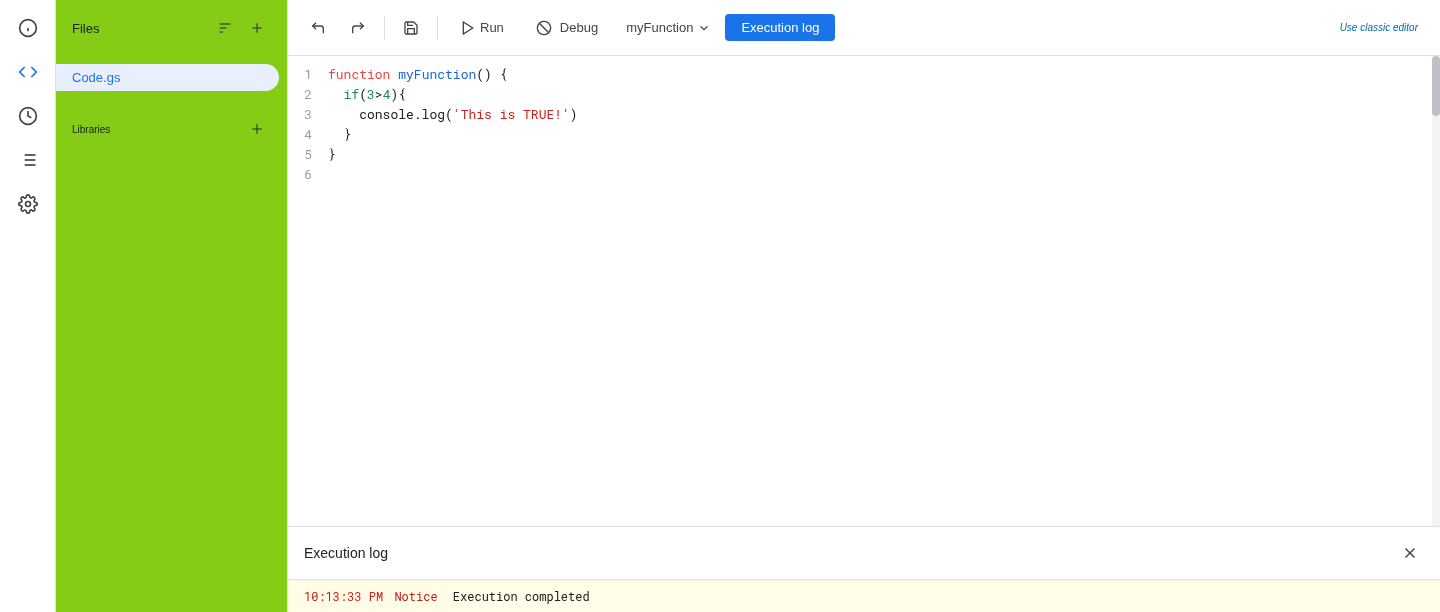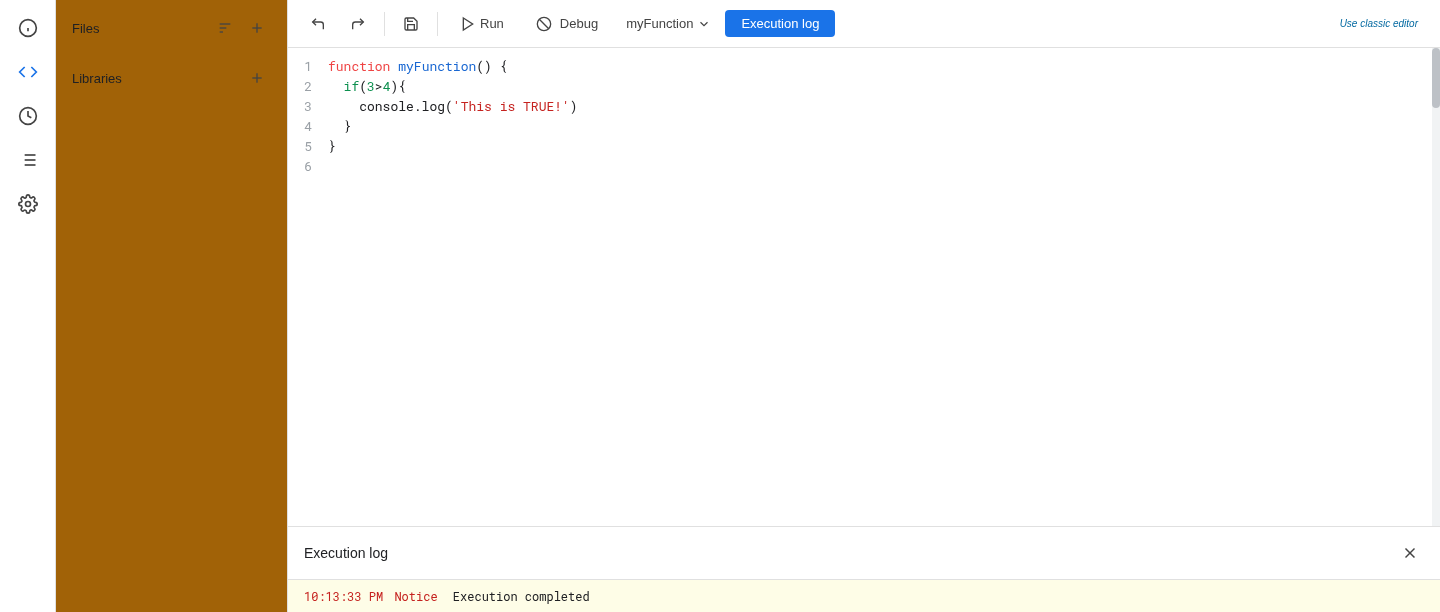--- a/index.html
+++ b/index.html
@@ -26,25 +26,26 @@
       border-radius: 50%;
       cursor: pointer;
       color: #444;
     }
     .icon-bar-item.active { color: #1a73e8; }
     .icon-bar-item svg { width: 20px; height: 20px; }
 
     
     .sidebar {
       width: 232px;
-      background: #a16207;
+      background: #84cc16;
       border-right: 1px solid #e0e0e0;
       display: flex;
       flex-direction: column;
       flex-shrink: 0;
+      gap: 12px;
     }
     .sidebar-header {
       display: flex;
       align-items: center;
       justify-content: space-between;
       padding: 14px 16px 10px 16px;
       font-size: 13px;
       font-weight: 500;
       color: #202124;
     }
@@ -73,42 +74,42 @@
       border-radius: 0 16px 16px 0;
       margin-right: 8px;
     }
     .file-item.active { background: #e8f0fe; color: #1a73e8; }
 
     .sidebar-section {
       display: flex;
       align-items: center;
       justify-content: space-between;
       padding: 12px 16px;
-      font-size: 13px;
+      font-size: 10px;
       color: #202124;
       cursor: pointer;
     }
     .sidebar-section-label { font-weight: 400; }
 
     
     .main {
       flex: 1;
       display: flex;
       flex-direction: column;
       overflow: hidden;
     }
 
     
     .toolbar {
       display: flex;
       align-items: center;
       padding: 6px 12px;
       border-bottom: 1px solid #e0e0e0;
       gap: 4px;
-      height: 48px;
+      height: 56px;
       flex-shrink: 0;
     }
     .toolbar-btn {
       display: flex;
       align-items: center;
       gap: 4px;
       padding: 6px 10px;
       border-radius: 4px;
       cursor: pointer;
       font-size: 13px;
@@ -331,20 +332,23 @@
       </div>
       <div class="sidebar-icon-btn">
         <svg width="16" height="16" viewBox="0 0 24 24" fill="none" stroke="currentColor" stroke-width="2">
             <line x1="12" y1="5" x2="12" y2="19"></line>
             <line x1="5" y1="12" x2="19" y2="12"></line>
           </svg>
       </div>
     </div>
   </div>
 
+  <div class="file-item active">
+    <span>Code.gs</span>
+  </div>
 
   <div class="sidebar-section">
     <span class="sidebar-section-label">Libraries</span>
     <div class="sidebar-icon-btn">
       <svg width="16" height="16" viewBox="0 0 24 24" fill="none" stroke="currentColor" stroke-width="2">
           <line x1="12" y1="5" x2="12" y2="19"></line>
           <line x1="5" y1="12" x2="19" y2="12"></line>
         </svg>
     </div>
   </div>

